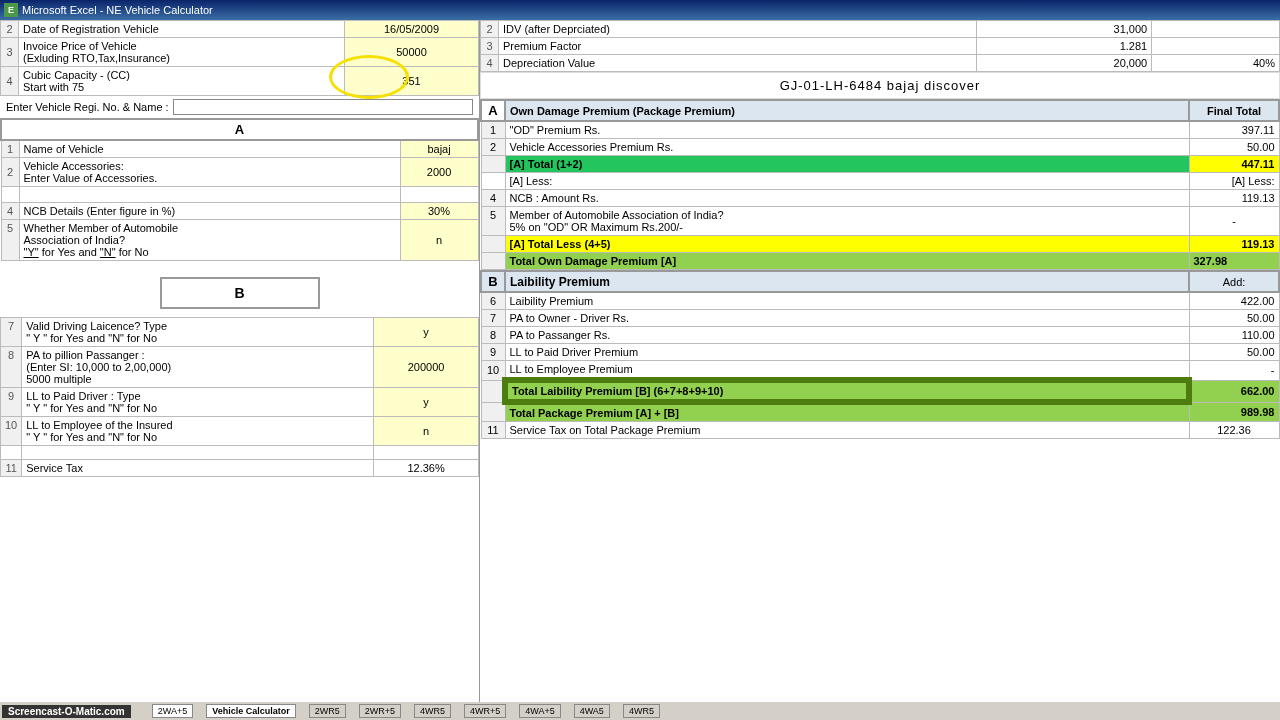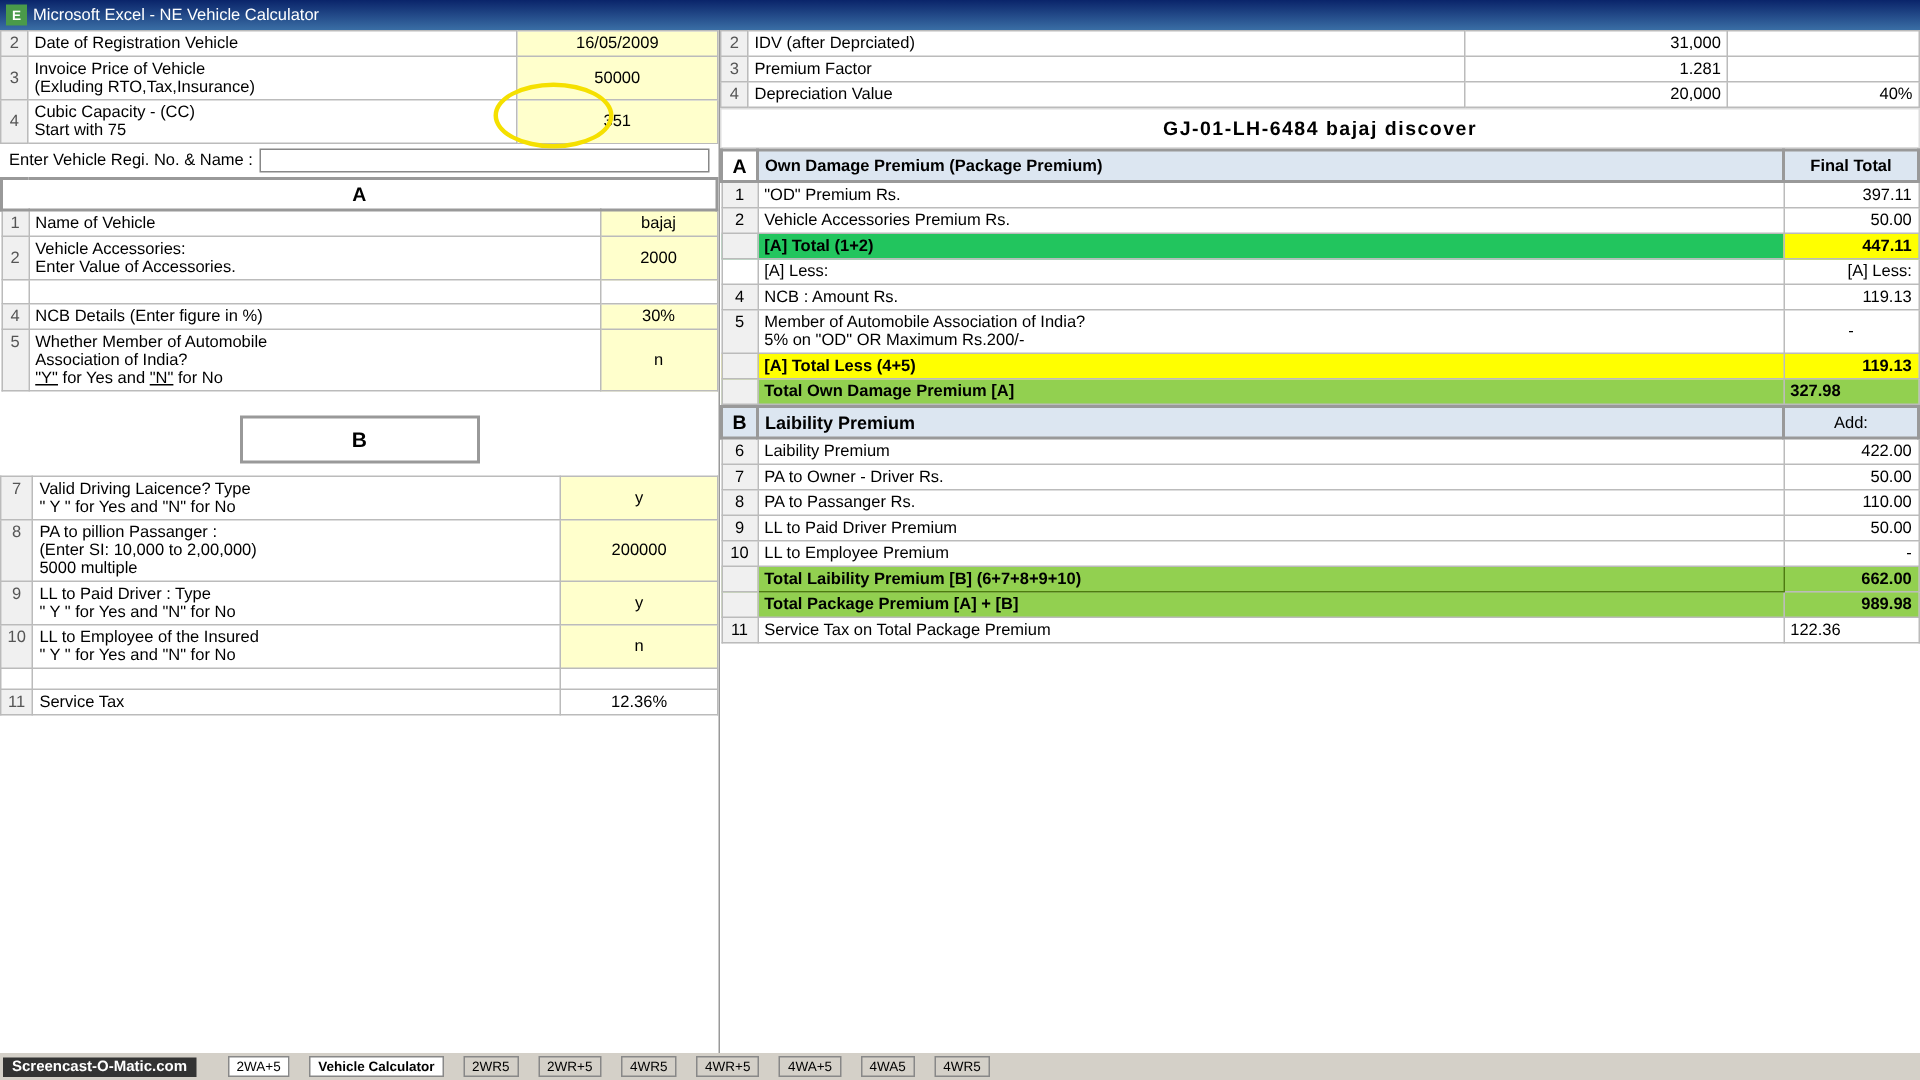--- a/index.html
+++ b/index.html
@@ -184,21 +184,21 @@
         </tr>
         <tr>
           <td class="row-num" style="background:#f0f0f0; border:1px solid #bbb; text-align:center;">4</td>
           <td style="border:1px solid #bbb; padding:2px 4px;">Depreciation Value</td>
           <td style="border:1px solid #bbb; padding:2px 4px; text-align:right;">20,000</td>
           <td style="border:1px solid #bbb; padding:2px 4px; text-align:right;">40%</td>
         </tr>
       </tbody>
         </table>
 
-      <div style="text-align:center; font-size:13px; font-weight:bold; padding:5px; letter-spacing:1px; border:1px solid #ddd;">GJ-01-LH-6484  bajaj discover</div>
+      <div style="text-align:center; font-size:13px; font-weight:normal; padding:5px; letter-spacing:1px; border:1px solid #ddd;">GJ-01-LH-6484  bajaj discover</div>
 
       <table style="width:100%; border-collapse:collapse;">
         <tbody>
             <tr>
           <td style="border:2px solid #999; text-align:center; font-weight:bold; font-size:13px; width:24px;">A</td>
           <td style="border:2px solid #999; padding:2px 4px; font-weight:bold; background:#dce6f1;">Own Damage Premium (Package Premium)</td>
           <td style="border:2px solid #999; padding:2px 4px; font-weight:bold; background:#dce6f1; text-align:center; width:90px;">Final Total</td>
         </tr>
 
         <tr>
@@ -284,34 +284,34 @@
         </tr>
 
         <tr>
           <td style="border:1px solid #bbb; text-align:center; background:#f0f0f0;">10</td>
           <td style="border:1px solid #bbb; padding:2px 4px;">LL to Employee Premium</td>
           <td style="border:1px solid #bbb; padding:2px 4px; text-align:right;">-</td>
         </tr>
 
         <tr style="background:#92d050;">
           <td style="border:1px solid #bbb; background:#f0f0f0;"></td>
-          <td style="border:1px solid #4d7c0f; padding:2px 4px; font-weight:bold;">Total Laibility Premium   [B] (6+7+8+9+10)</td>
+          <td style="border:6px solid #4d7c0f; padding:2px 4px; font-weight:bold;">Total Laibility Premium   [B] (6+7+8+9+10)</td>
           <td style="border:1px solid #bbb; padding:2px 4px; text-align:right; font-weight:bold; background:#92d050;">662.00</td>
         </tr>
 
         <tr style="background:#92d050;">
           <td style="border:1px solid #bbb; background:#f0f0f0;"></td>
           <td style="border:1px solid #bbb; padding:2px 4px; font-weight:bold;">Total Package Premium   [A] + [B]</td>
           <td style="border:1px solid #bbb; padding:2px 4px; text-align:right; font-weight:bold; background:#92d050;">989.98</td>
         </tr>
 
         <tr>
           <td style="border:1px solid #bbb; text-align:center; background:#f0f0f0;">11</td>
           <td style="border:1px solid #bbb; padding:2px 4px;">Service Tax on Total Package Premium</td>
-          <td style="border:1px solid #bbb; padding:2px 4px; text-align:left;">122.36</td>
+          <td style="border:1px solid #bbb; padding:2px 4px; text-align:center;">122.36</td>
         </tr>
       </tbody>
         </table>
     </div>
   </div>
 
   <div style="position:absolute; bottom:0; left:0; right:0; height:18px; background:#d4d0c8; display:flex; align-items:center; gap:13px; padding:0 2px;">
 
     <div style="background:#333; color:white; font-size:10px; font-weight:bold; padding:1px 6px; margin-right:8px;">Screencast-O-Matic.com</div>
     <div style="background:white; border:1px solid #888; font-size:9px; padding:1px 5px; cursor:pointer;">2WA+5</div>

